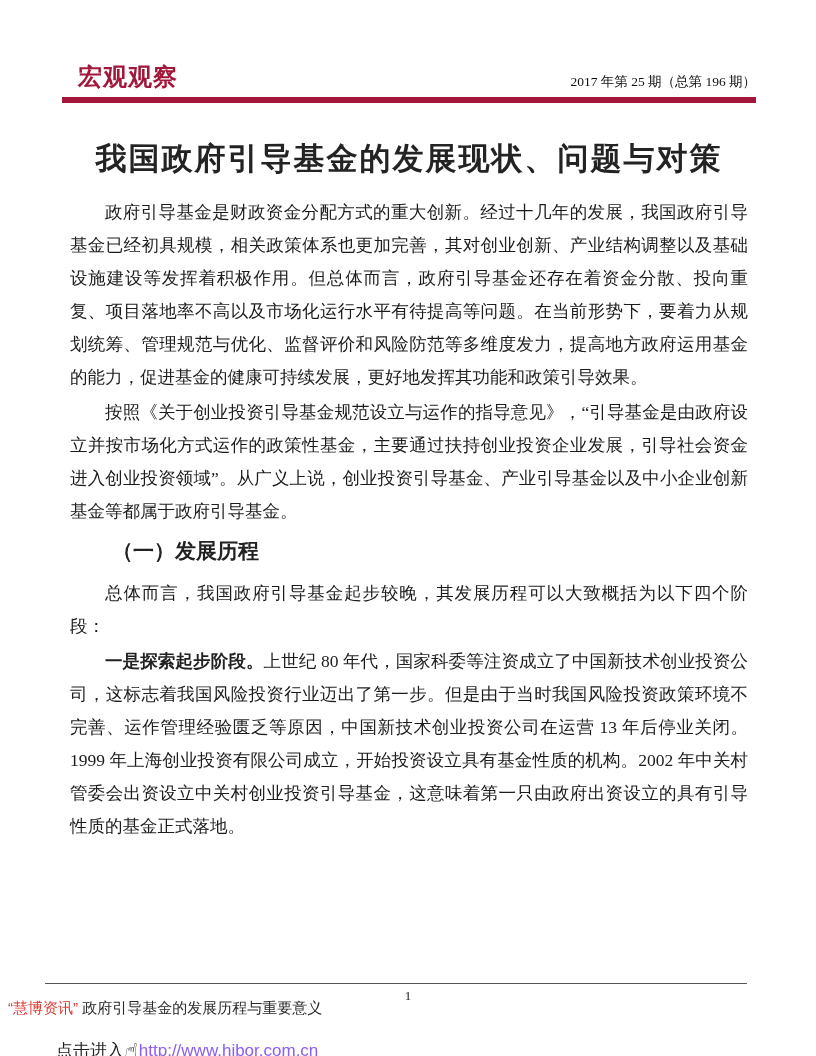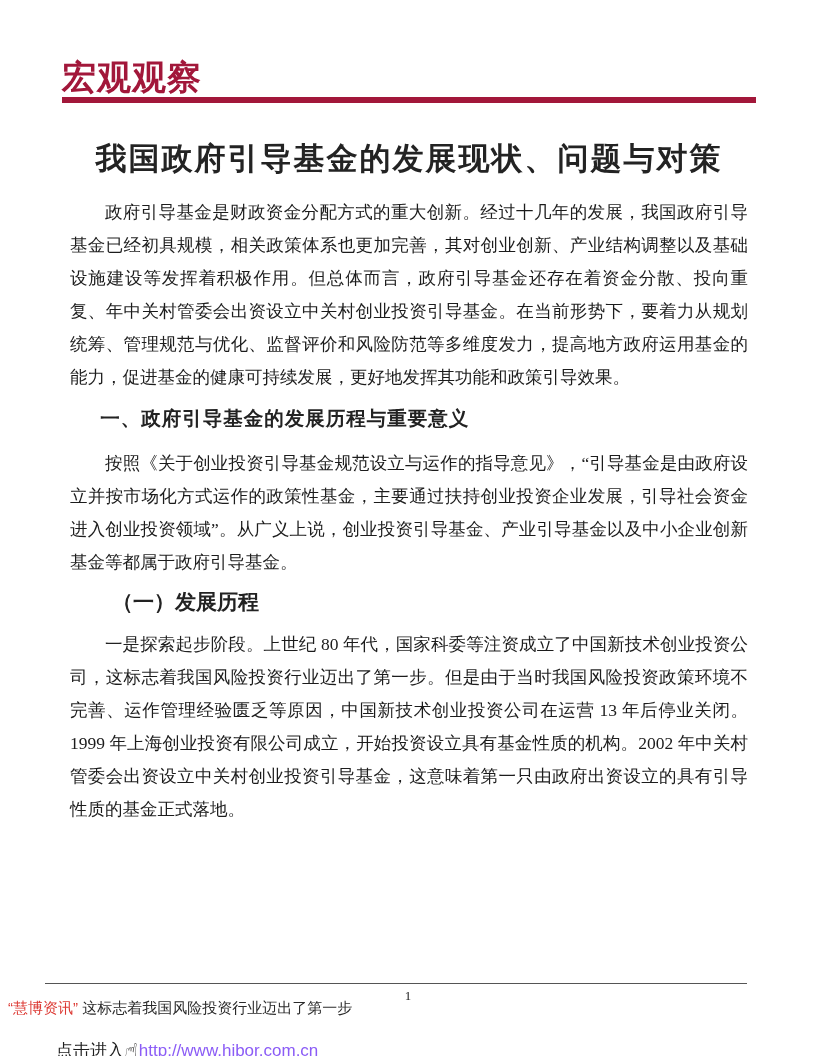--- a/index.html
+++ b/index.html
@@ -6,22 +6,23 @@
   .page {
     position:relative; width:816px; height:1056px; margin:0 auto;
     background:#ffffff; overflow:hidden;
     font-family:"Liberation Serif","DejaVu Serif",serif; color:#1c1c1c;
   }
   
   .header { position:absolute; top:62px; left:62px; width:694px; }
   .header-row { display:flex; justify-content:space-between; align-items:flex-end; }
   .brand {
     font-family:"Liberation Sans","DejaVu Sans",sans-serif;
-    font-weight:bold; font-size:34px; line-height:30px; color:#a2173a;
+    font-weight:bold; font-size:24px; line-height:30px; color:#a2173a;
     letter-spacing:1px;
+    margin-left:16px;
   }
   .issue { font-size:13.5px; line-height:20px; color:#111; }
   .header-rule { margin-top:5px; height:6px; background:#a2173a; }
   
   .doc-title {
     position:absolute; top:138px; left:62px; width:694px;
     text-align:center;
     font-family:"Liberation Sans","DejaVu Sans",sans-serif;
     font-weight:bold; font-size:31px; letter-spacing:2px; color:#232323;
   }
@@ -36,21 +37,21 @@
     font-weight:bold; font-size:19.5px; letter-spacing:1px; color:#222;
     margin:8px 0 12px 0; text-indent:1.55em; line-height:33px;
   }
   .sub-heading {
     font-family:"Liberation Sans","DejaVu Sans",sans-serif;
     font-weight:bold; font-size:21px; color:#222;
     margin:6px 0 10px 0; text-indent:2em; line-height:33px;
   }
   .stage-lead {
     font-family:"Liberation Sans","DejaVu Sans",sans-serif;
-    font-weight:normal; color:#222;
+    font-weight:bold; color:#222;
   }
   
   .footer-rule {
     position:absolute; top:983px; left:45px; width:702px;
     height:1px; background:#555;
   }
   .page-number {
     position:absolute; top:988px; left:0; width:816px;
     text-align:center; font-size:13px; color:#222;
   }
@@ -71,45 +72,46 @@
   .promo-url { color:#8b5cf6; text-decoration:none; }
 </style>
 </head>
 <body>
 
 <div class="page">
 
   <div class="header">
     <div class="header-row">
       <div class="brand">宏观观察</div>
+      <div class="issue">2017 年第 25 期（总第 196 期）</div>
     </div>
     <div class="header-rule"></div>
   </div>
 
   <div class="doc-title">我国政府引导基金的发展现状、问题与对策</div>
 
   <div class="content">
-    <p class="body-para">政府引导基金是财政资金分配方式的重大创新。经过十几年的发展，我国政府引导基金已经初具规模，相关政策体系也更加完善，其对创业创新、产业结构调整以及基础设施建设等发挥着积极作用。但总体而言，政府引导基金还存在着资金分散、投向重复、年中关村管委会出资设立中关村创业投资引导基金。在当前形势下，要着力从规划统筹、管理规范与优化、监督评价和风险防范等多维度发力，提高地方政府运用基金的能力，促进基金的健康可持续发展，更好地发挥其功能和政策引导效果。</p>
+    <p class="body-para">政府引导基金是财政资金分配方式的重大创新。经过十几年的发展，我国政府引导基金已经初具规模，相关政策体系也更加完善，其对创业创新、产业结构调整以及基础设施建设等发挥着积极作用。但总体而言，政府引导基金还存在着资金分散、投向重复、项目落地率不高以及市场化运行水平有待提高等问题。在当前形势下，要着力从规划统筹、管理规范与优化、监督评价和风险防范等多维度发力，提高地方政府运用基金的能力，促进基金的健康可持续发展，更好地发挥其功能和政策引导效果。</p>
 
-    <div class="section-heading">一、政府引导基金的发展历程与重要意义</div>
 
     <p class="body-para">按照《关于创业投资引导基金规范设立与运作的指导意见》，“引导基金是由政府设立并按市场化方式运作的政策性基金，主要通过扶持创业投资企业发展，引导社会资金进入创业投资领域”。从广义上说，创业投资引导基金、产业引导基金以及中小企业创新基金等都属于政府引导基金。</p>
 
     <div class="sub-heading">（一）发展历程</div>
 
+    <p class="body-para">总体而言，我国政府引导基金起步较晚，其发展历程可以大致概括为以下四个阶段：</p>
 
     <p class="body-para"><span class="stage-lead">一是探索起步阶段。</span><span>上世纪 80 年代，国家科委等注资成立了中国新技术创业投资公司，这标志着我国风险投资行业迈出了第一步。但是由于当时我国风险投资政策环境不完善、运作管理经验匮乏等原因，中国新技术创业投资公司在运营 13 年后停业关闭。1999 年上海创业投资有限公司成立，开始投资设立具有基金性质的机构。2002 年中关村管委会出资设立中关村创业投资引导基金，这意味着第一只由政府出资设立的具有引导性质的基金正式落地。</span></p>
 
   </div>
 
   <div class="footer-rule"></div>
   <div class="page-number">1</div>
 
   <div class="promo">
-    <div class="promo-line1"><span class="promo-brand">“慧博资讯”</span><span> 这标志着我国风险投资行业迈出了第一步</span></div>
+    <div class="promo-line1"><span class="promo-brand">“慧博资讯”</span><span> 政府引导基金的发展历程与重要意义</span></div>
     <div class="promo-line2">
       <span>点击进入</span>
       <span class="hand-icon">☝</span>
       <a class="promo-url" href="#">http://www.hibor.com.cn</a>
     </div>
   </div>
 
 </div>
 
 </body></html>

